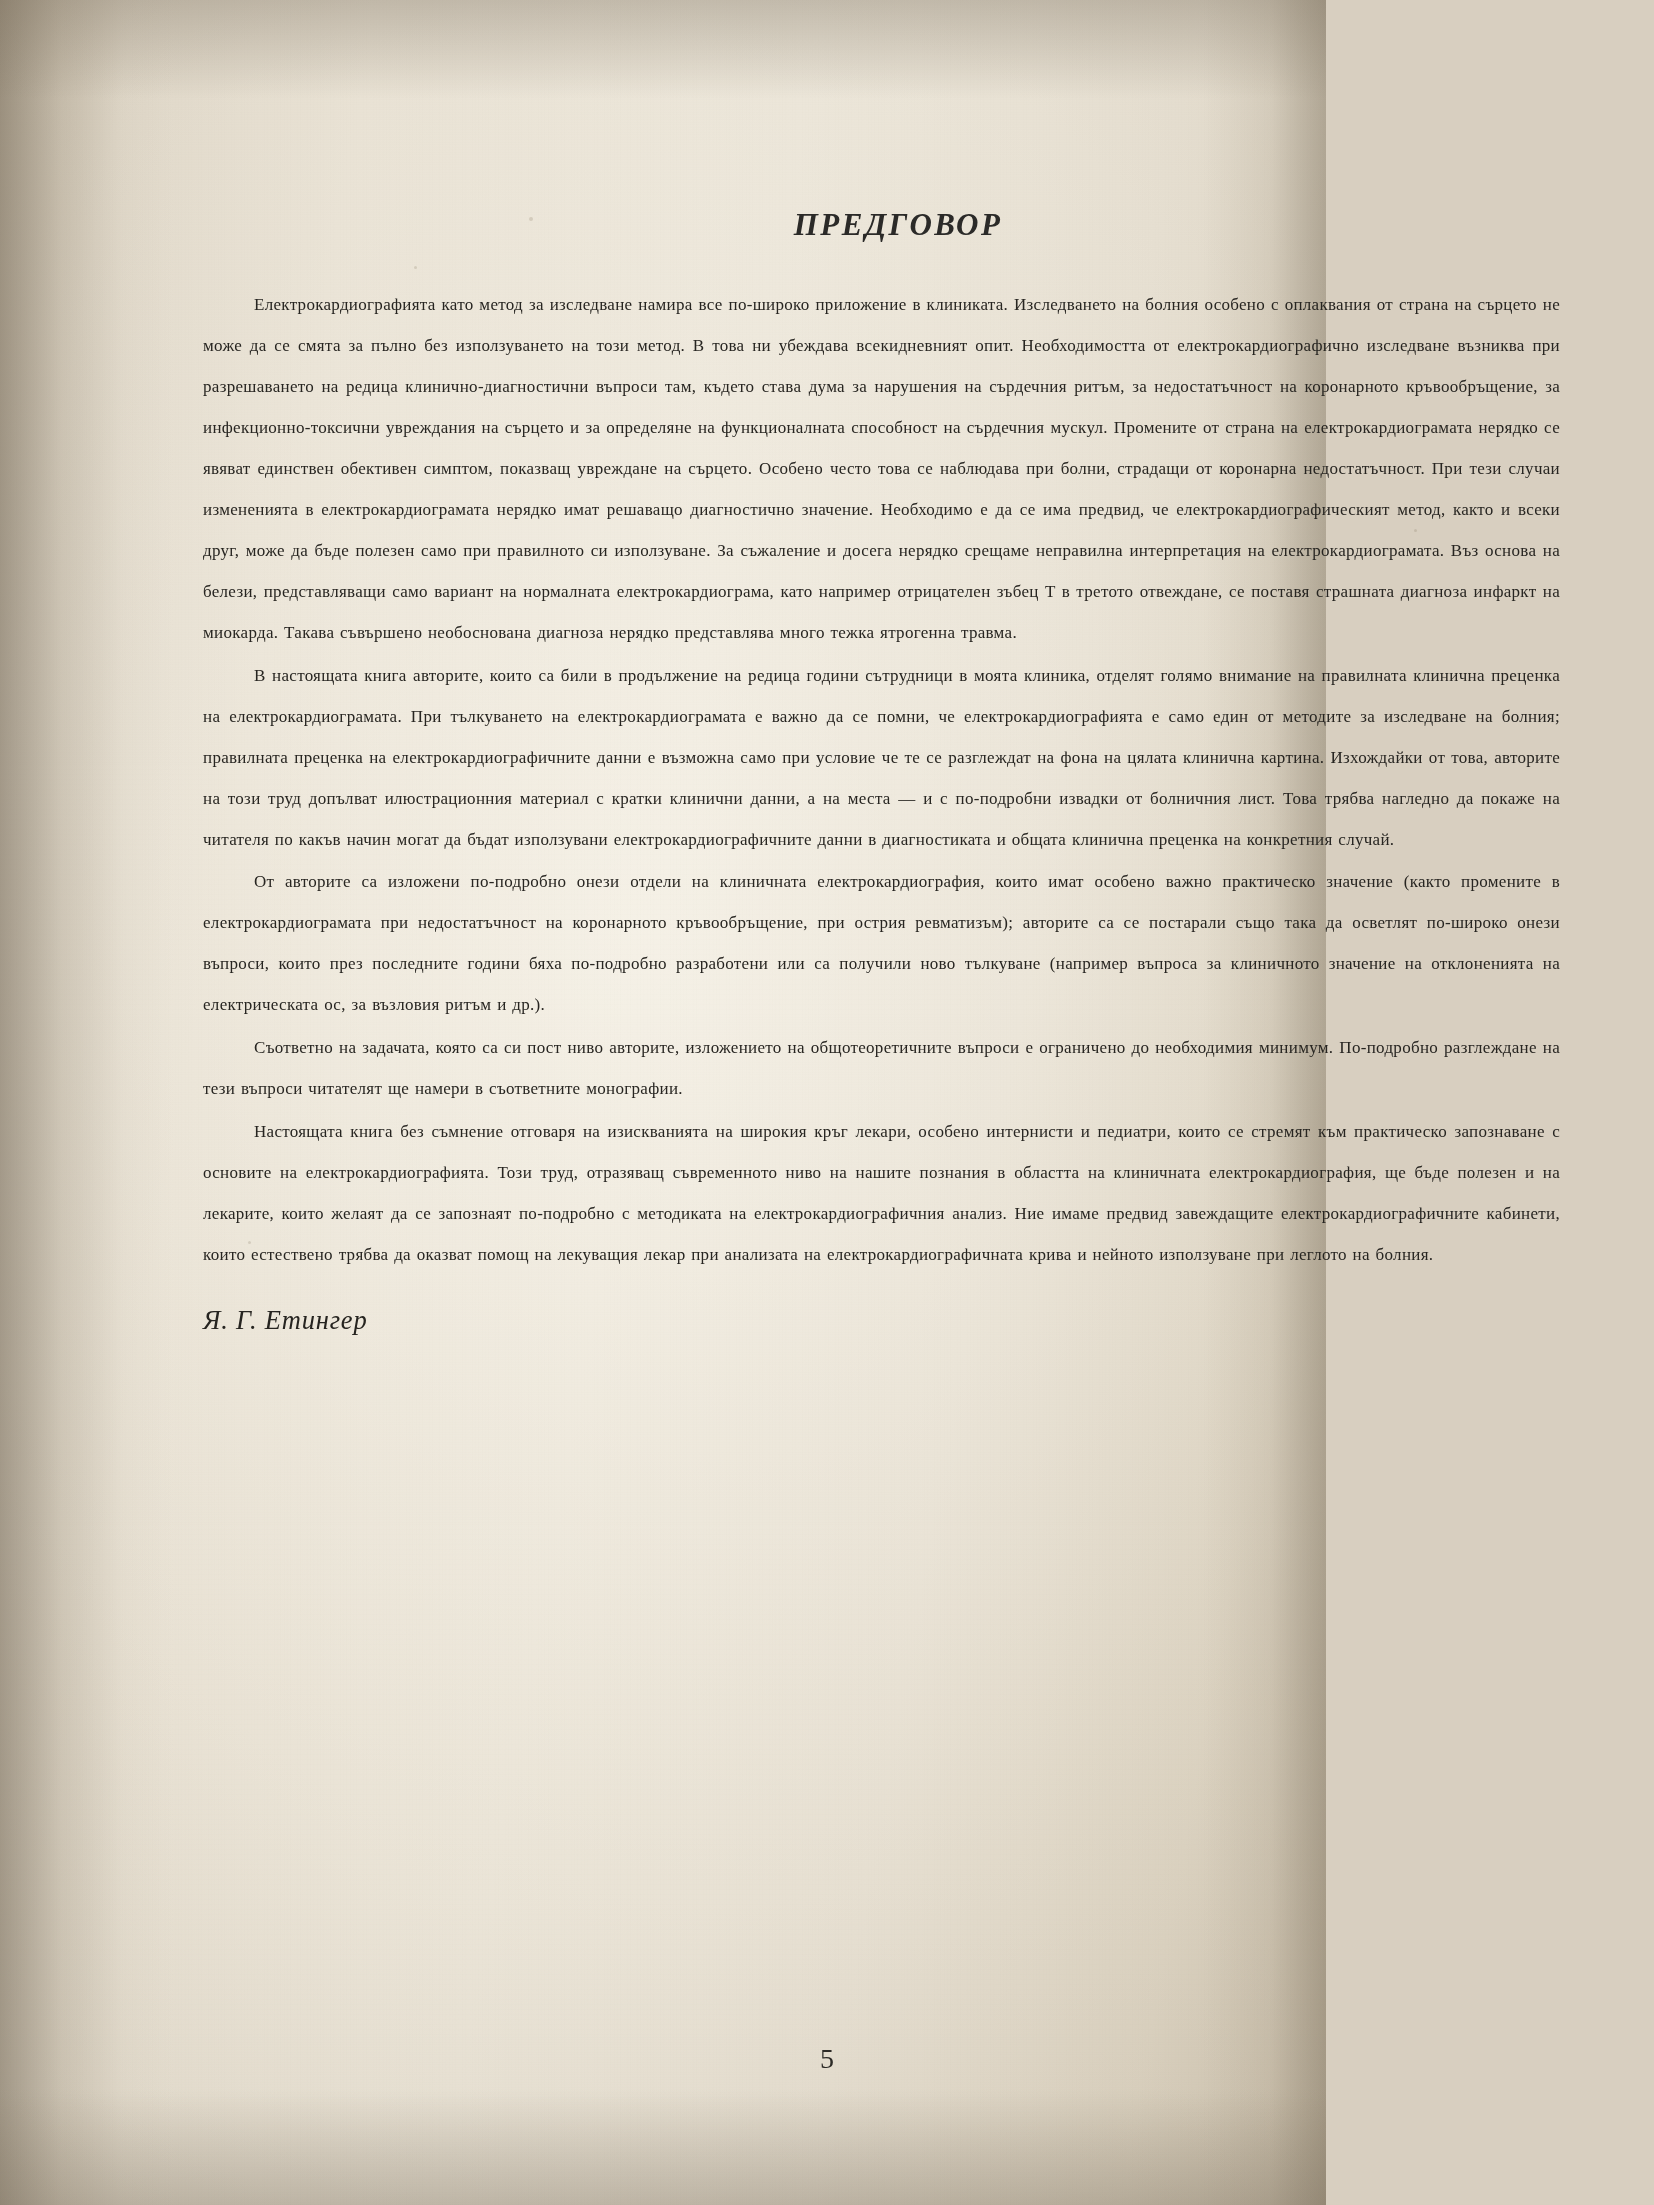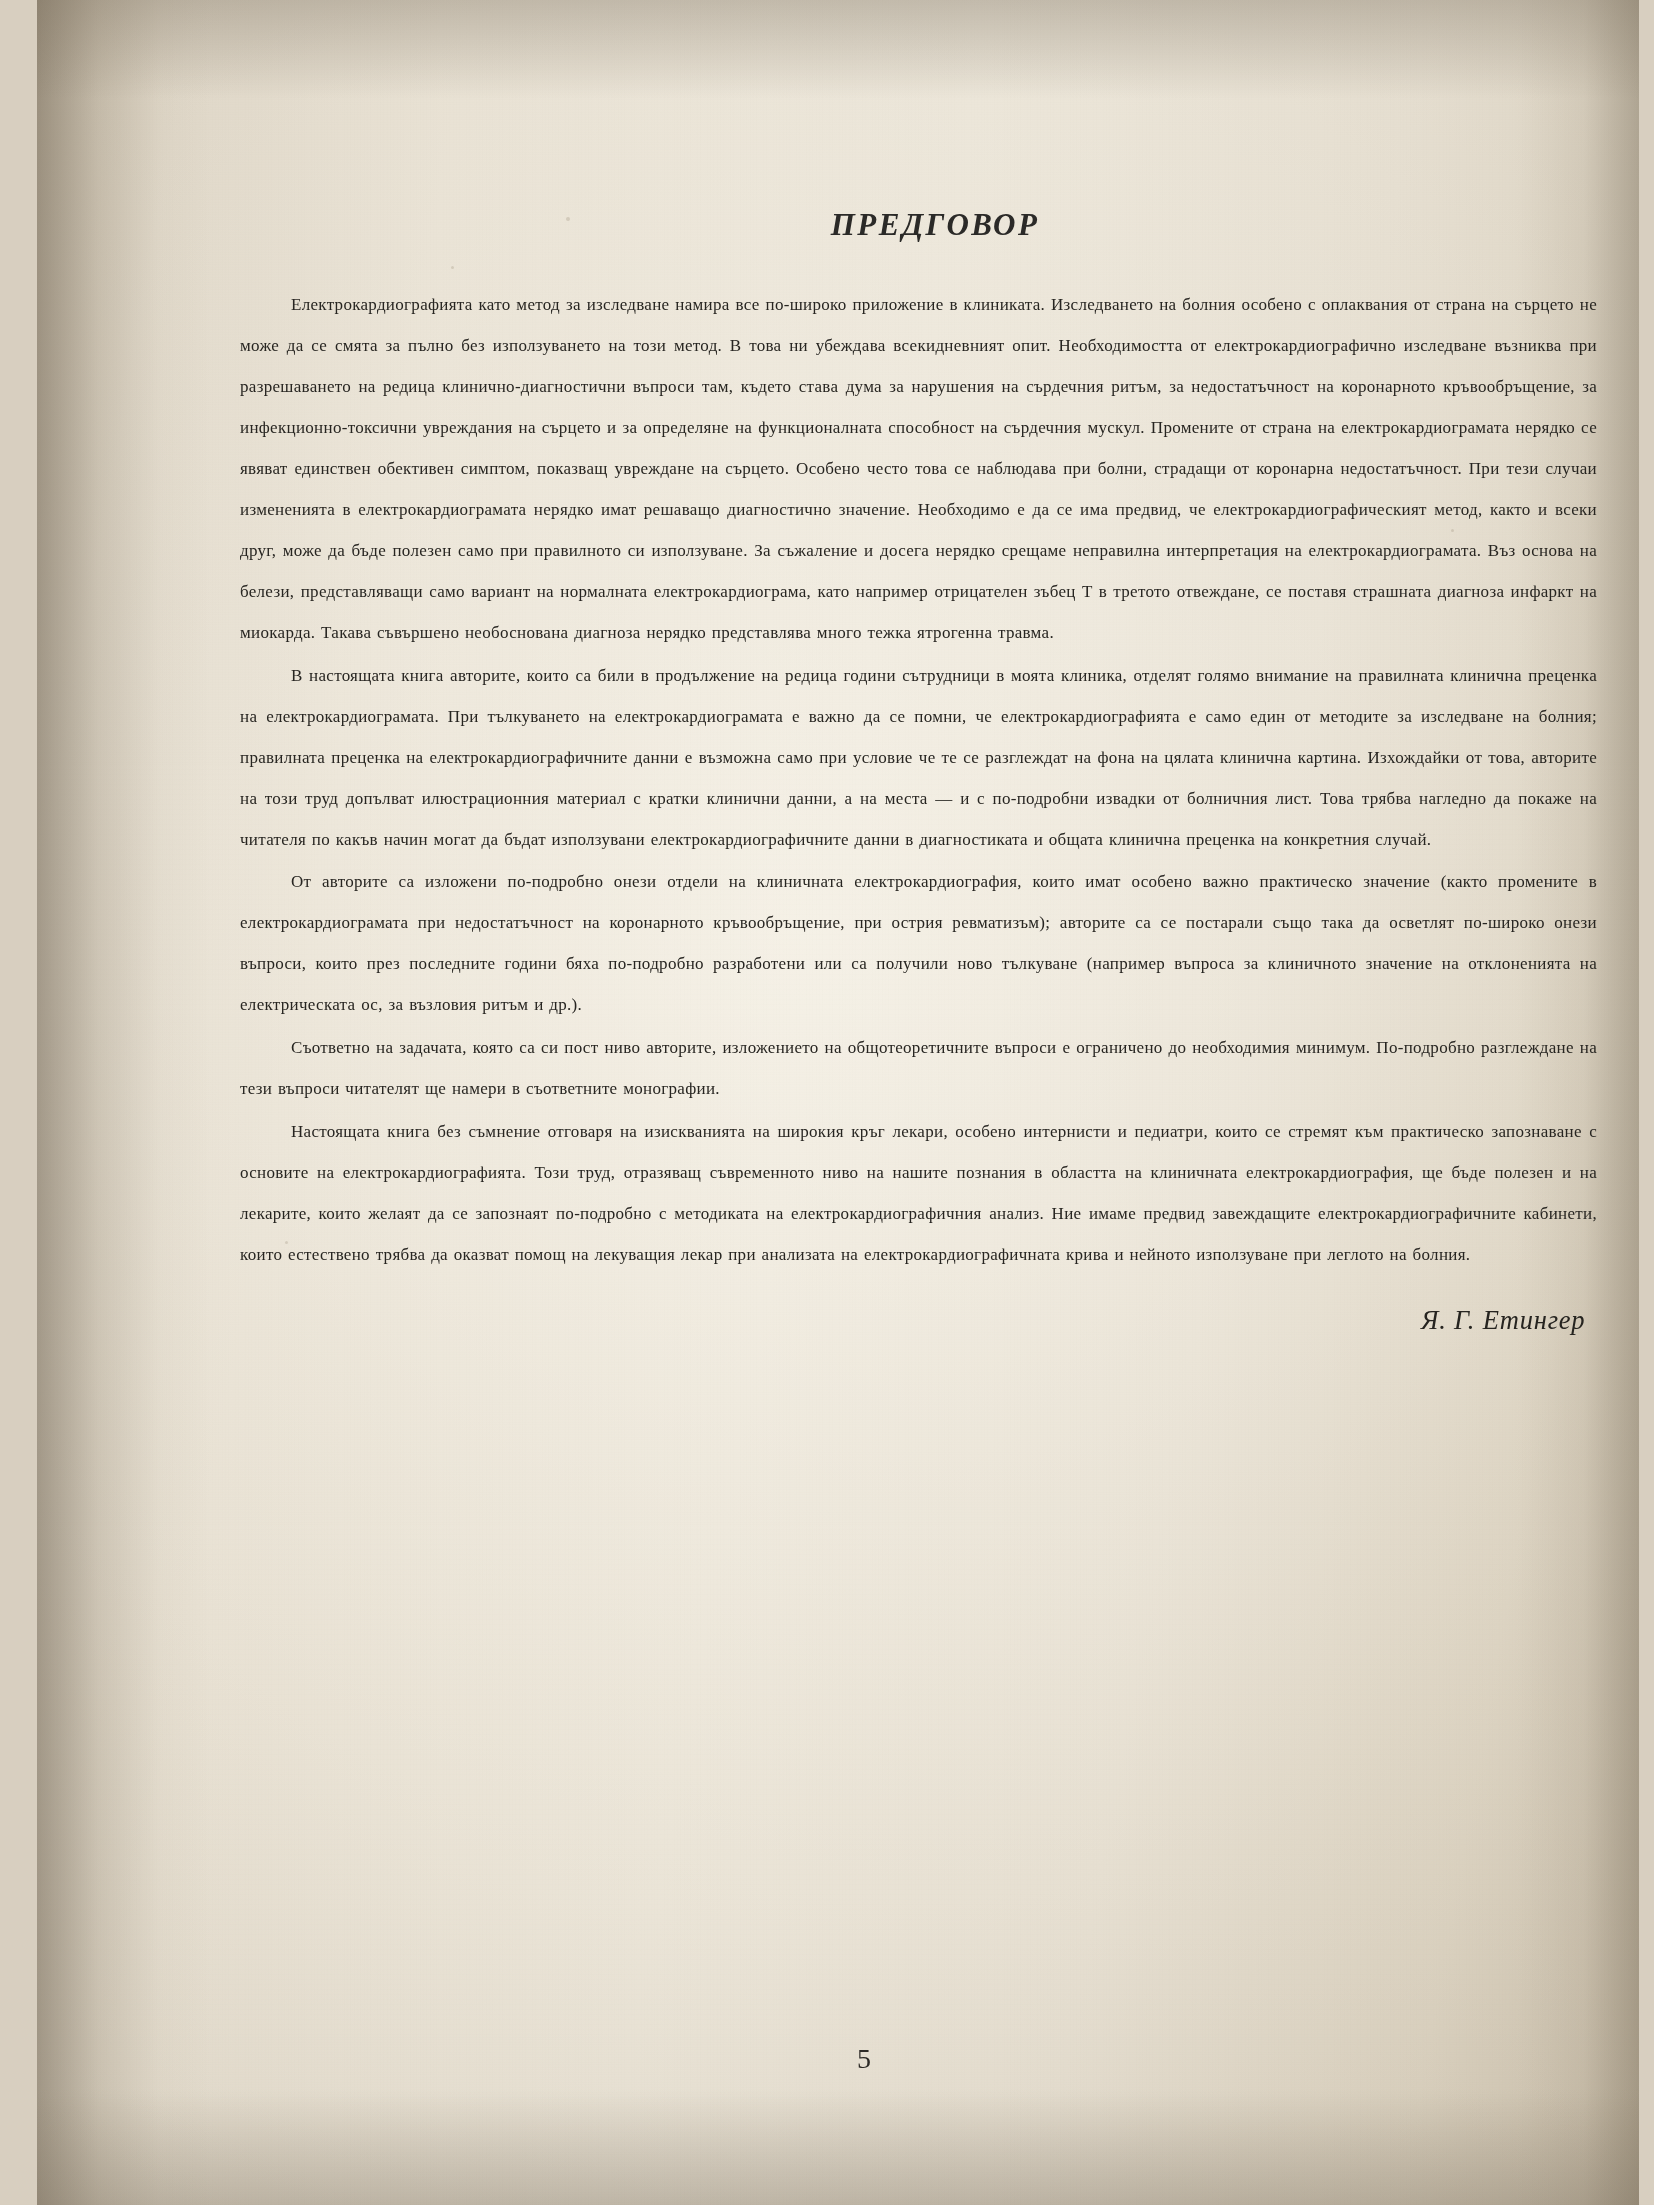--- a/index.html
+++ b/index.html
@@ -10,26 +10,25 @@
     width: 1654px;
     height: 2205px;
     background: #d8cfc0;
     font-family: "Liberation Serif", serif;
     overflow: hidden;
   }
 
   
   .scan {
     position: relative;
-    width: 1602px;
+    width: 1326px;
     height: 2205px;
     background:
       radial-gradient(ellipse 120% 100% at 48% 42%, rgba(255,252,244,0.55) 0%, rgba(240,233,219,0.18) 45%, rgba(190,178,158,0.30) 80%, rgba(150,138,118,0.55) 100%),
       linear-gradient(100deg, #cdc3b1 0%, #ded6c7 8%, #e6dfd1 22%, #e9e3d6 48%, #e4ddcf 70%, #d9d0be 88%, #c6bba7 100%);
-    margin-left: 37px;
   }
   
   .gutter-left {
     position: absolute;
     left: 0; top: 0;
     width: 174px; height: 100%;
     background: linear-gradient(90deg, rgba(110,98,80,0.55) 0%, rgba(150,138,118,0.30) 35%, rgba(190,180,162,0.10) 70%, rgba(255,255,255,0) 100%);
     pointer-events: none;
   }
   .gutter-right {
@@ -92,21 +91,21 @@
     text-indent: 51px;
     letter-spacing: 0.3px;
     word-spacing: 1.2px;
   }
 
   .signature {
     font-family: "Liberation Serif", serif;
     font-style: italic;
     font-size: 26.5px;
     color: #262420;
-    text-align: right;
+    text-align: left;
     margin-top: 30px;
     padding-right: 11.6px;
     letter-spacing: 0.8px;
   }
 
   .folio {
     position: absolute;
     left: 0;
     width: 1654px;
     top: 2043px;

